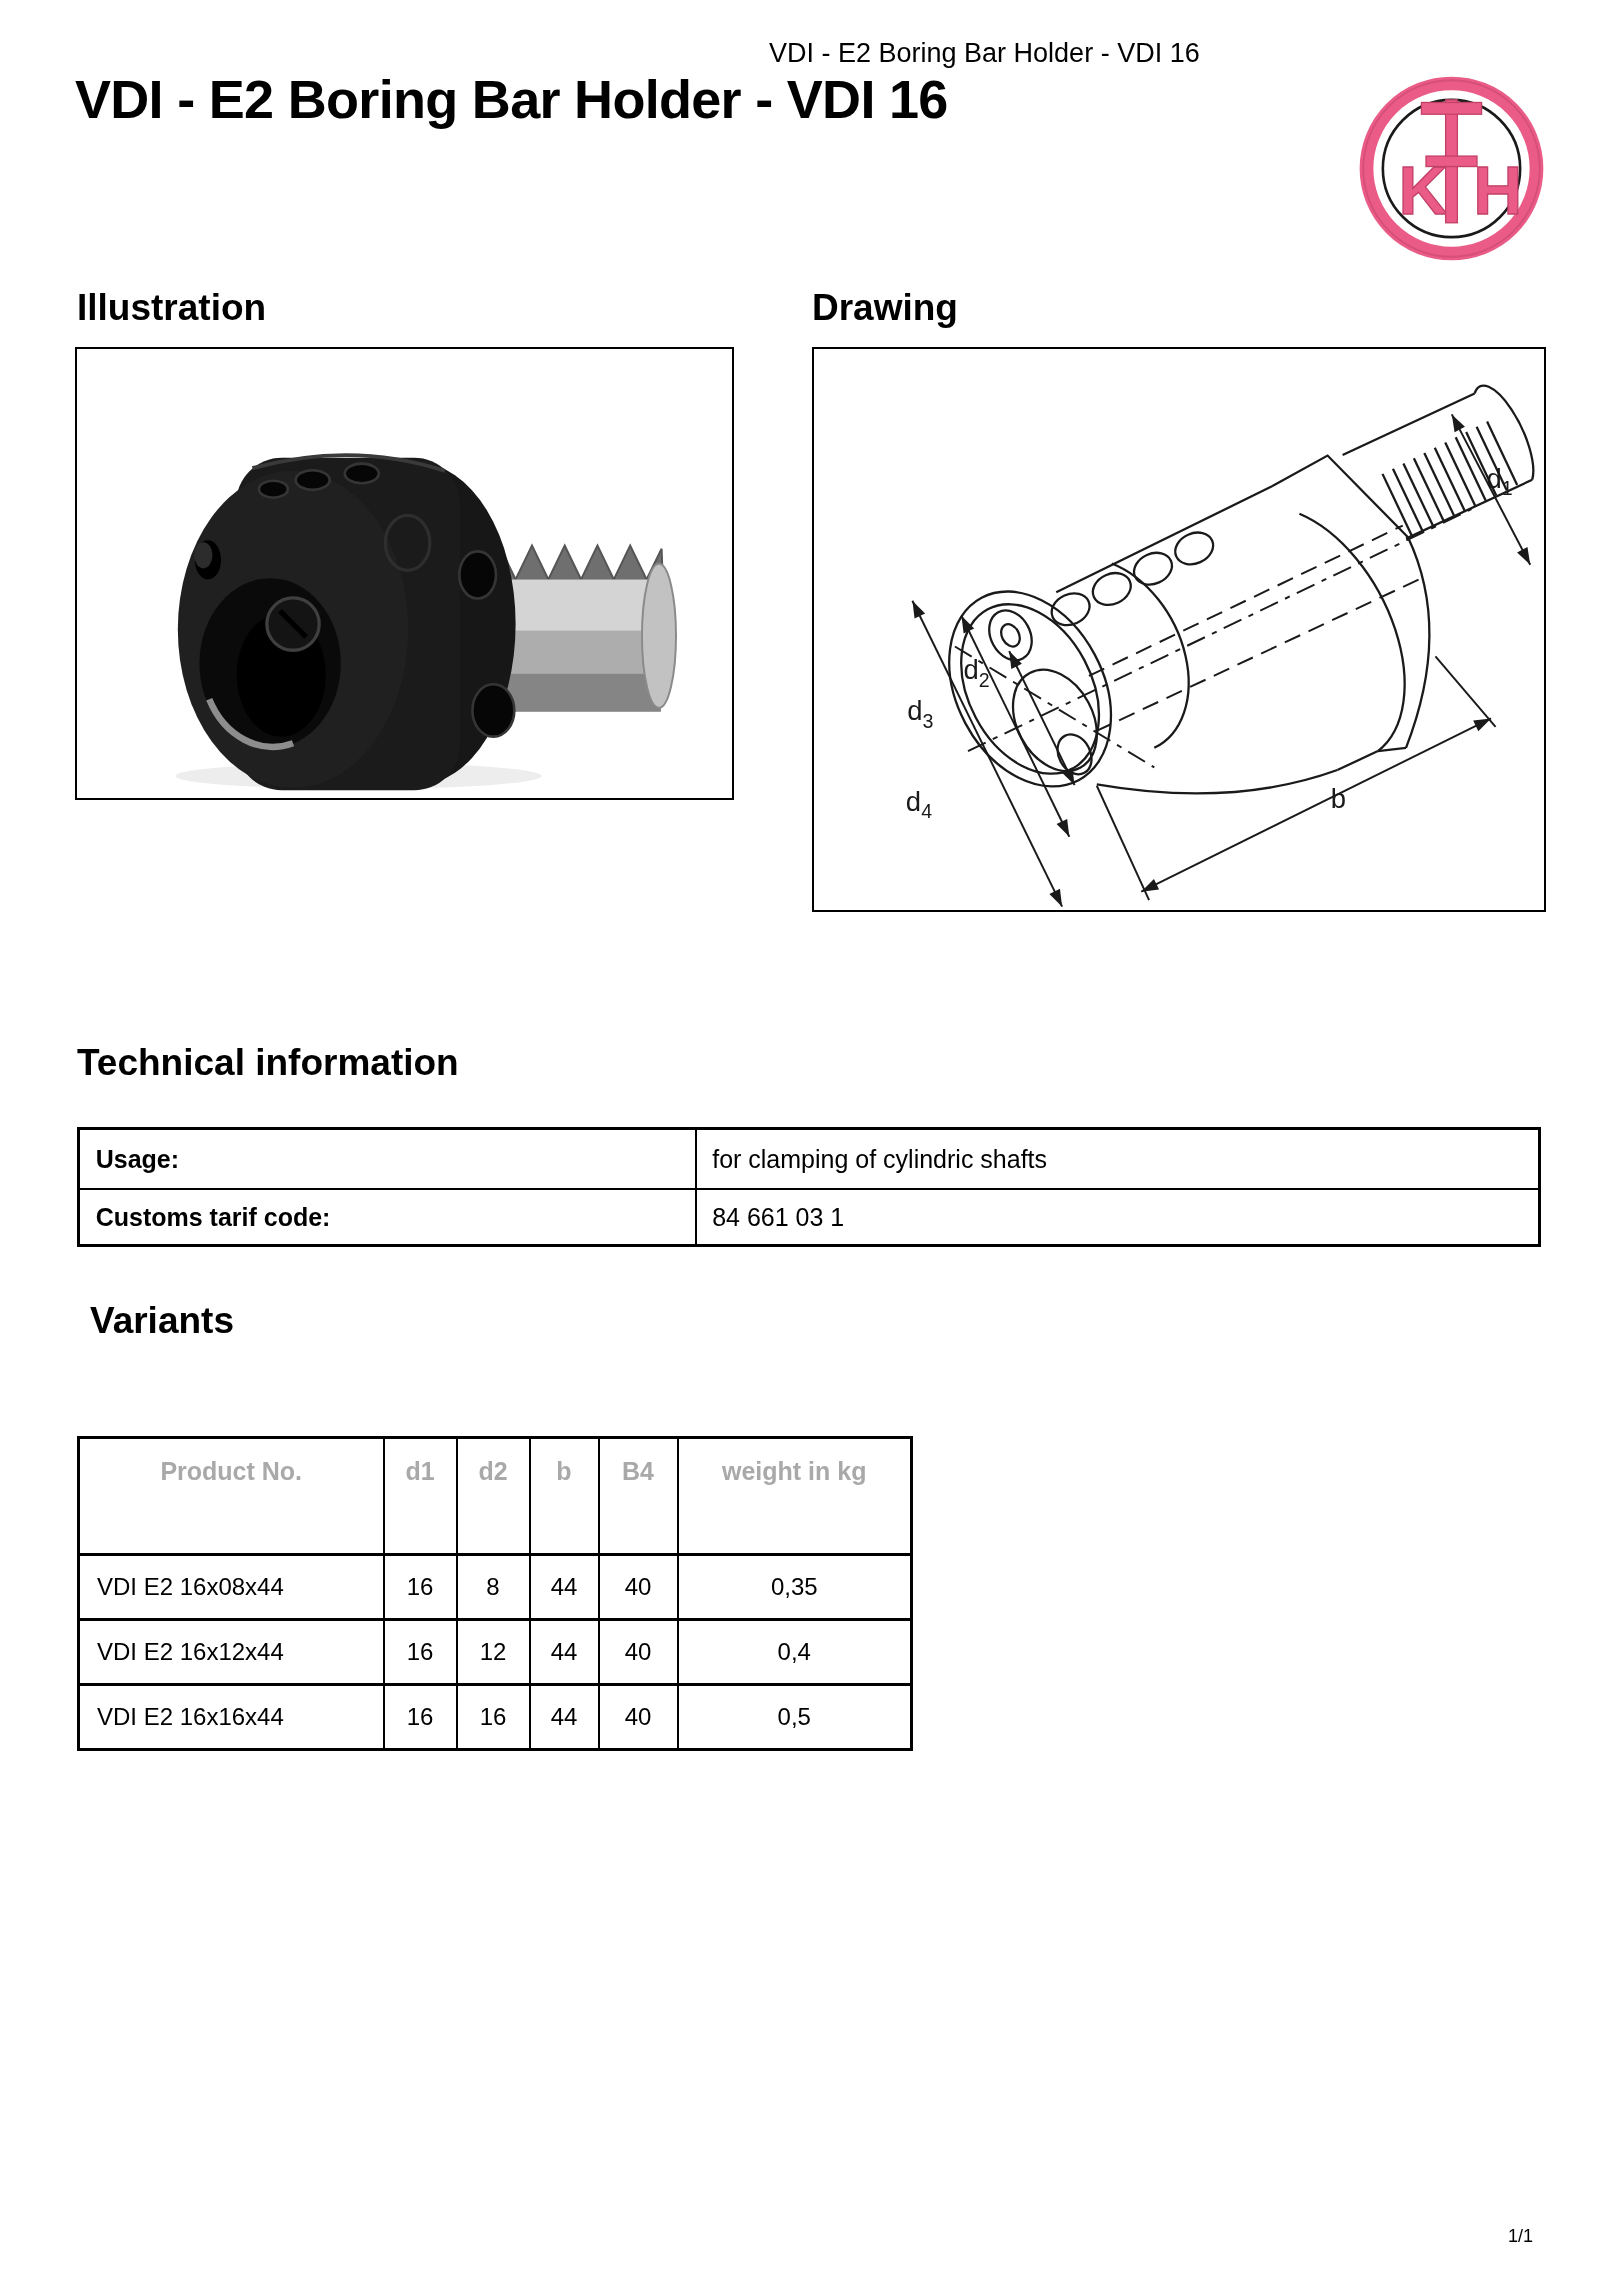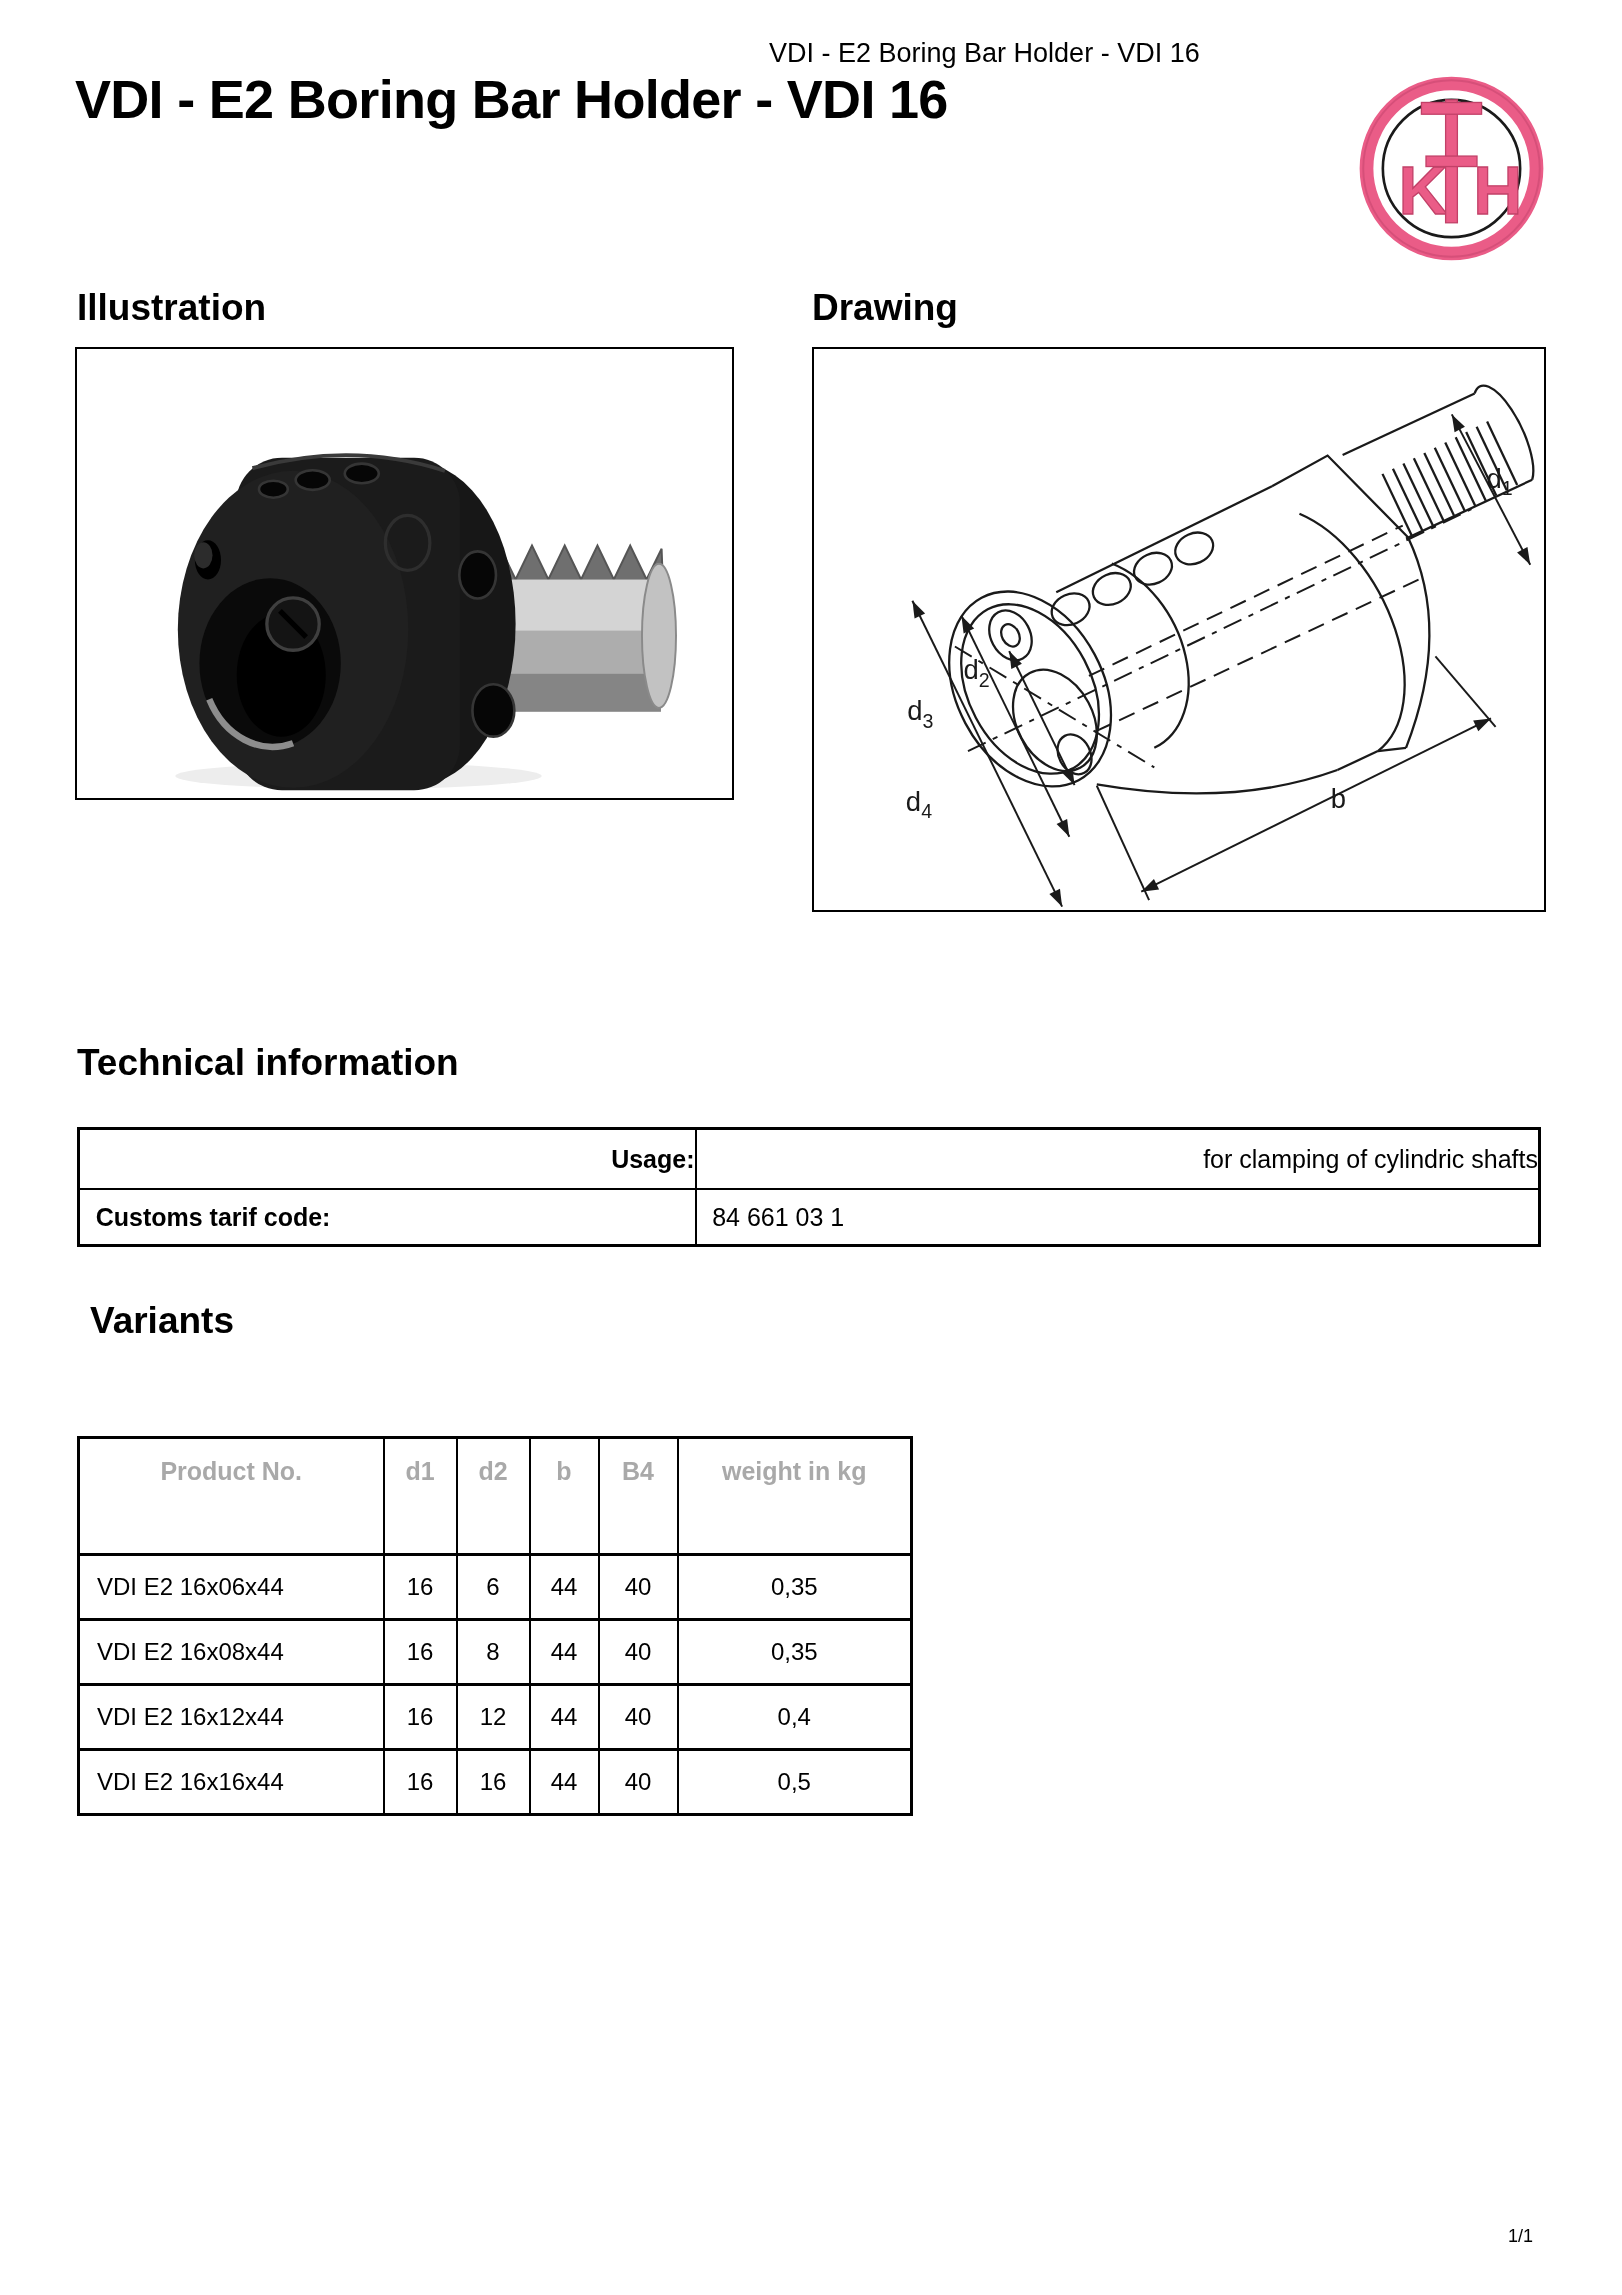--- a/index.html
+++ b/index.html
@@ -12,21 +12,21 @@
   .sh-illustration{left:77px;top:287px;}
   .sh-drawing{left:812px;top:287px;text-align:right;}
   .sh-technical{left:77px;top:1042px;}
   .sh-variants{left:90px;top:1300px;}
   .logo{left:1358px;top:75px;width:187px;height:187px;}
   .ibox{left:75px;top:347px;width:659px;height:453px;border:2.6px solid #000;box-sizing:border-box;background:#fff;}
   .dbox{left:812px;top:347px;width:734px;height:565px;border:2.6px solid #000;box-sizing:border-box;background:#fff;}
   table{border-collapse:collapse;position:absolute;background:#fff;table-layout:fixed;}
   .tech{left:77px;top:1127px;width:1461px;border:3.3px solid #000;}
   .tech td{border:2.6px solid #000;font-size:25px;padding:0 0 0 15.7px;vertical-align:middle;}
-  .tech tr.r1 td{height:58px;text-align:right;}
+  .tech tr.r1 td{height:58px;}
   .tech tr.r2 td{height:54px;}
   .tech td.lbl{font-weight:700;}
   .variants{left:77px;top:1390px;border:3.3px solid #000;margin-top:46px;}
   .variants th{border-left:2.6px solid #000;border-right:2.6px solid #000;border-bottom:3.9px solid #000;
                color:#a9a9a9;font-size:25px;font-weight:700;height:95px;vertical-align:top;
                padding-top:18.3px;text-align:center;}
   .variants td{border:2.6px solid #000;border-top-width:3.9px;border-bottom-width:3.9px;
                font-size:24px;height:62px;text-align:center;vertical-align:middle;padding:0;}
   .variants td.prod{text-align:left;padding-left:17px;}
   .pageno{left:1508px;top:2226px;font-size:18px;}
@@ -213,28 +213,20 @@
     <tbody>
         <tr>
       <th>Product No.</th>
       <th>d1</th>
       <th>d2</th>
       <th>b</th>
       <th>B4</th>
       <th>weight in kg</th>
     </tr>
     <tr>
-      <td class="prod">VDI E2 16x06x44</td>
-      <td>16</td>
-      <td>6</td>
-      <td>44</td>
-      <td>40</td>
-      <td>0,35</td>
-    </tr>
-    <tr>
       <td class="prod">VDI E2 16x08x44</td>
       <td>16</td>
       <td>8</td>
       <td>44</td>
       <td>40</td>
       <td>0,35</td>
     </tr>
     <tr>
       <td class="prod">VDI E2 16x12x44</td>
       <td>16</td>

